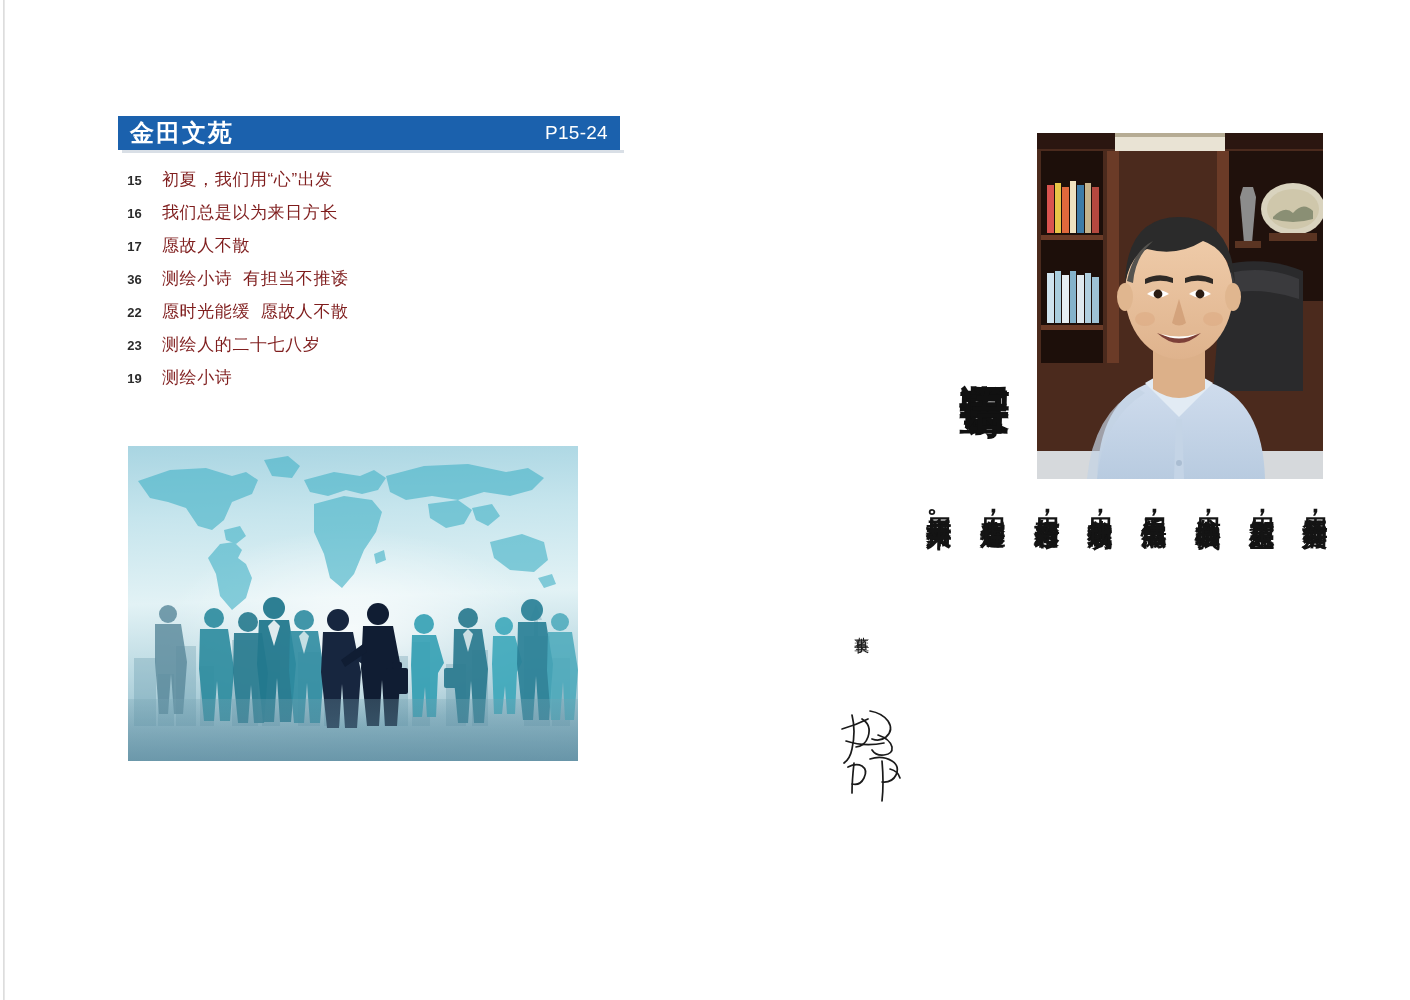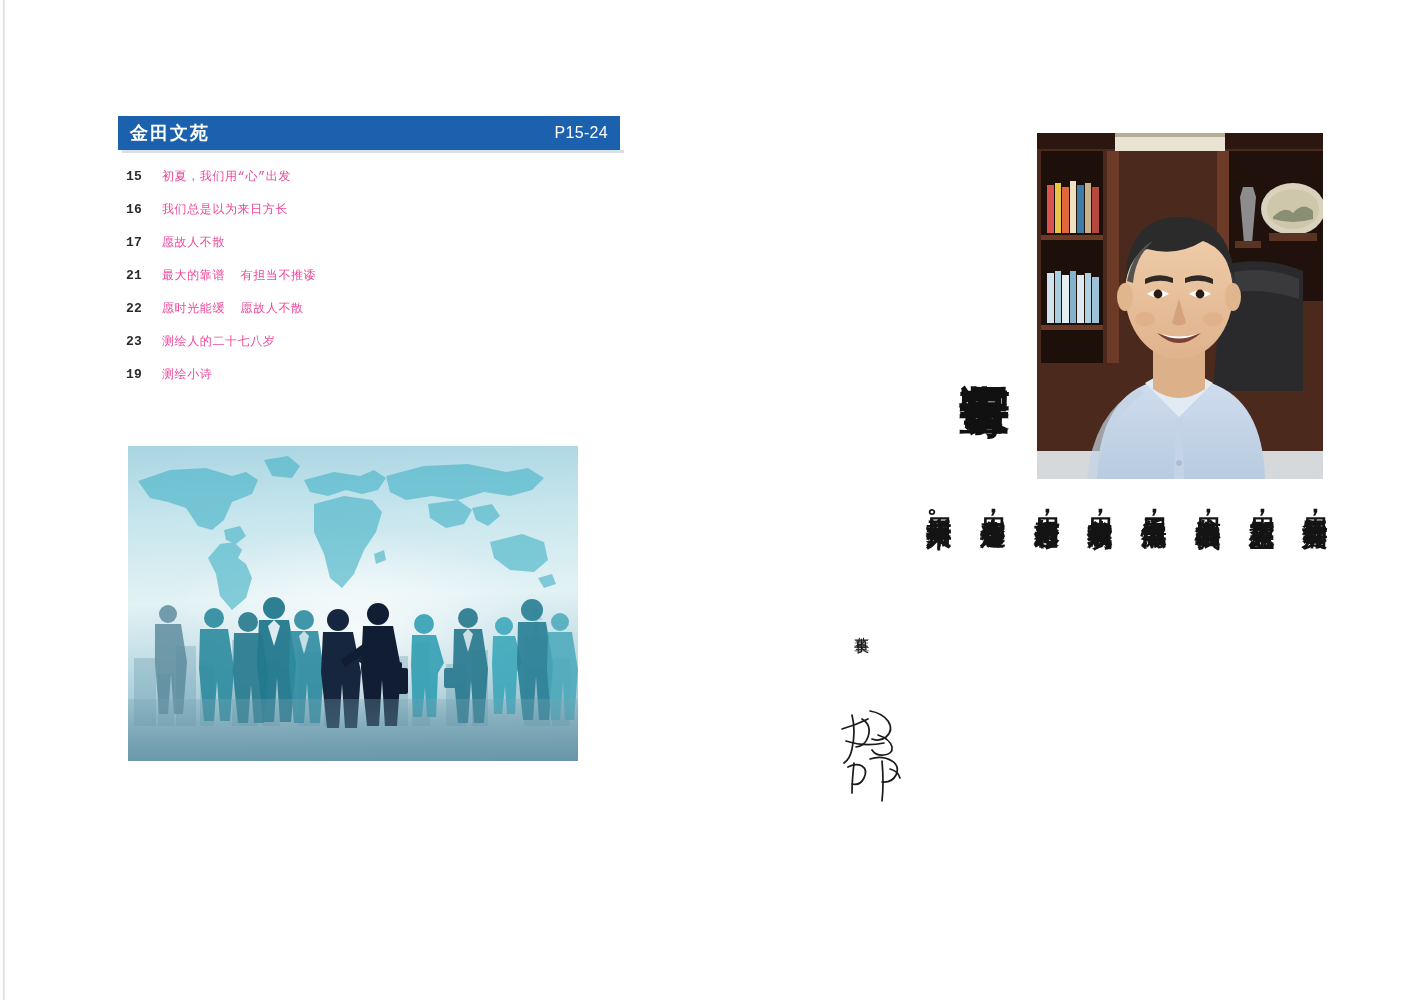--- a/index.html
+++ b/index.html
@@ -45,56 +45,55 @@
     padding: 0 12px 0 12px;
   }
   #toc-header-bar .shadow-edge {
     position: absolute;
     left: 4px; top: 34px;
     width: 502px; height: 3px;
     background: rgba(120,140,165,.28);
   }
   #toc-title {
     color: #ffffff;
-    font-size: 18px;
+    font-size: 24px;
     font-weight: bold;
     letter-spacing: 2px;
     line-height: 34px;
   }
   #toc-pagerange {
     color: #ffffff;
-    font-size: 16px;
+    font-size: 19px;
     font-weight: normal;
     letter-spacing: .3px;
     line-height: 34px;
   }
 
   #toc-list {
     position: absolute;
     left: 118px; top: 168px;
     width: 520px;
   }
   .toc-row {
     display: flex;
     align-items: baseline;
     height: 33px;
-    font-family: Liberation Mono, monospace;
   }
   .toc-num {
     width: 44px;
     text-align: right;
     padding-right: 20px;
     font-size: 13px;
     font-weight: bold;
     color: #2b2b2b;
     letter-spacing: .2px;
   }
   .toc-text {
-    font-size: 12px;
-    color: #ec4899;
+    font-size: 17px;
+    color: #7f1d1d;
     letter-spacing: .6px;
     white-space: pre;
   }
 
   
   #business-photo {
     position: absolute;
     left: 128px; top: 446px;
     width: 450px; height: 315px;
     overflow: hidden;
@@ -223,22 +222,22 @@
       </div>
       <div class="toc-row">
         <span class="toc-num">16</span>
         <span class="toc-text">我们总是以为来日方长</span>
       </div>
       <div class="toc-row">
         <span class="toc-num">17</span>
         <span class="toc-text">愿故人不散</span>
       </div>
       <div class="toc-row">
-        <span class="toc-num">21</span>
-        <span class="toc-text">最大的靠谱  有担当不推诿</span>
+        <span class="toc-num">36</span>
+        <span class="toc-text">测绘小诗  有担当不推诿</span>
       </div>
       <div class="toc-row">
         <span class="toc-num">22</span>
         <span class="toc-text">愿时光能缓  愿故人不散</span>
       </div>
       <div class="toc-row">
         <span class="toc-num">23</span>
         <span class="toc-text">测绘人的二十七八岁</span>
       </div>
       <div class="toc-row">

